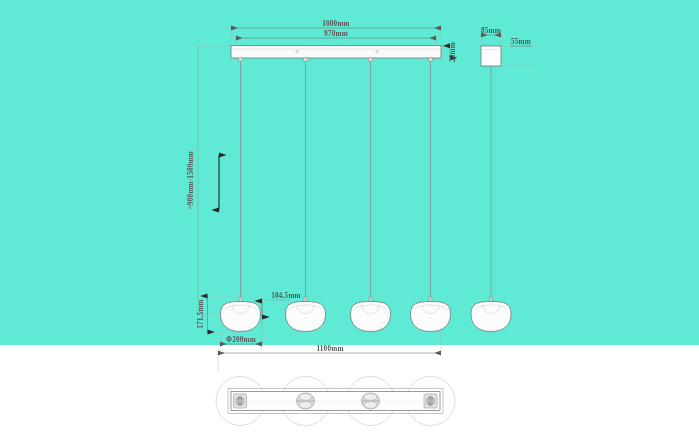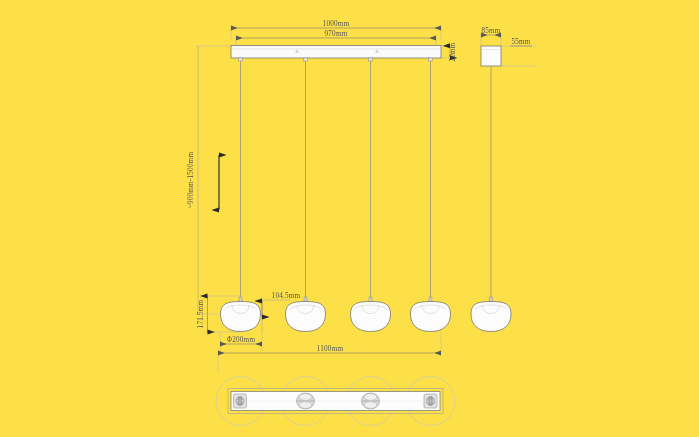--- a/index.html
+++ b/index.html
@@ -11,22 +11,23 @@
   body {
     width: 699px;
     height: 437px;
     font-family: "Liberation Serif", serif;
     color: #4a4a4a;
     overflow: hidden;
   }
   #sheet {
     position: relative;
     width: 699px;
-    height: 437px;
-    background: #fde047;
+    height: 345px;
+    background: #5eead4;
+    font-weight: bold;
   }
   #sheet svg {
     display: block;
     width: 699px;
     height: 437px;
   }
   .dimtext {
     font-family: "Liberation Serif", serif;
     font-size: 7.2px;
     fill: #555555;

